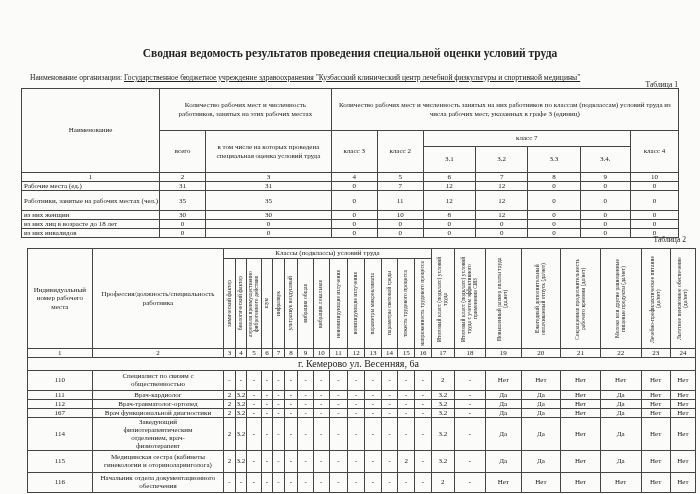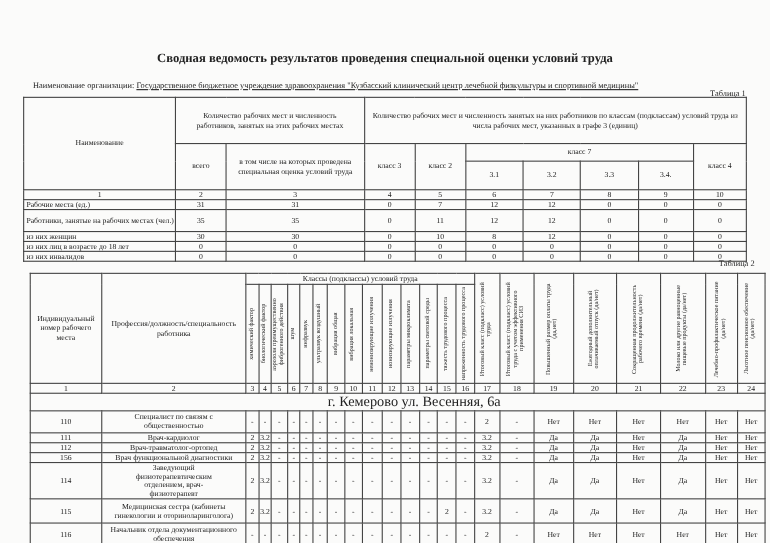--- a/index.html
+++ b/index.html
@@ -9,21 +9,21 @@
   .org { position:absolute; left:30px; top:73px; font-size:7.6px; white-space:nowrap; }
   .org u { text-decoration:underline; }
   .tcap1 { position:absolute; right:22px; top:80px; font-size:7.6px; }
   .tcap2 { position:absolute; right:14px; top:235px; font-size:7.6px; }
   table { border-collapse:collapse; position:absolute; font-size:7px; }
   td { border:0.8px solid #444; text-align:center; vertical-align:middle; padding:0; line-height:1.15; }
   #t1 { left:21px; top:88px; width:658px; }
   #t1 td.l { text-align:left; padding-left:2px; }
   #t2 { left:27px; top:248px; width:669px; }
   .vert { writing-mode:vertical-rl; transform:rotate(180deg); font-size:5.6px; line-height:1.05; white-space:normal; margin:0 auto; max-height:88px; }
-  .addr td { text-align:left; padding-left:270px; font-size:13px; }
+  .addr td { text-align:left; padding-left:270px; font-size:10px; }
 </style>
 </head>
 <body>
 
 <div class="title">Сводная ведомость результатов проведения специальной оценки условий труда</div>
 <div class="org">
   <span>Наименование организации:</span>
   <u>Государственное бюджетное учреждение здравоохранения "Кузбасский клинический центр лечебной физкультуры и спортивной медицины"</u>
 </div>
 <div class="tcap1">Таблица 1</div>
@@ -344,21 +344,21 @@
         <td>3.2</td>
         <td>-</td>
         <td>Да</td>
         <td>Да</td>
         <td>Нет</td>
         <td>Да</td>
         <td>Нет</td>
         <td>Нет</td>
       </tr>
       <tr style="height: 9px;">
-        <td>156</td>
+        <td>167</td>
         <td style="padding: 0px 6px; margin-top: 28px;">Врач функциональной диагностики</td>
         <td>2</td>
         <td>3.2</td>
         <td>-</td>
         <td>-</td>
         <td>-</td>
         <td>-</td>
         <td>-</td>
         <td>-</td>
         <td>-</td>

